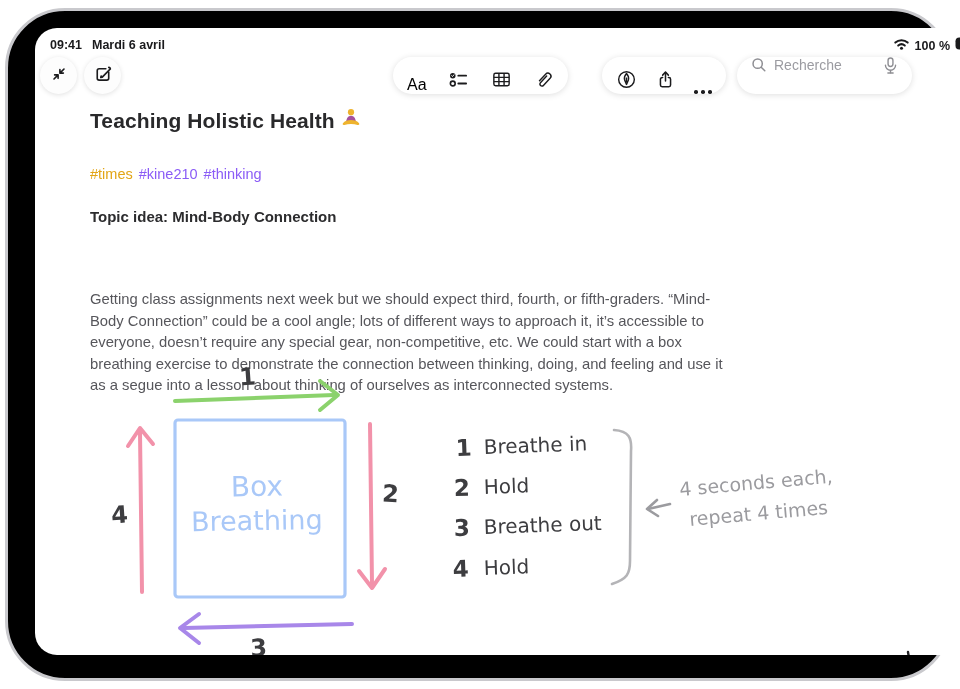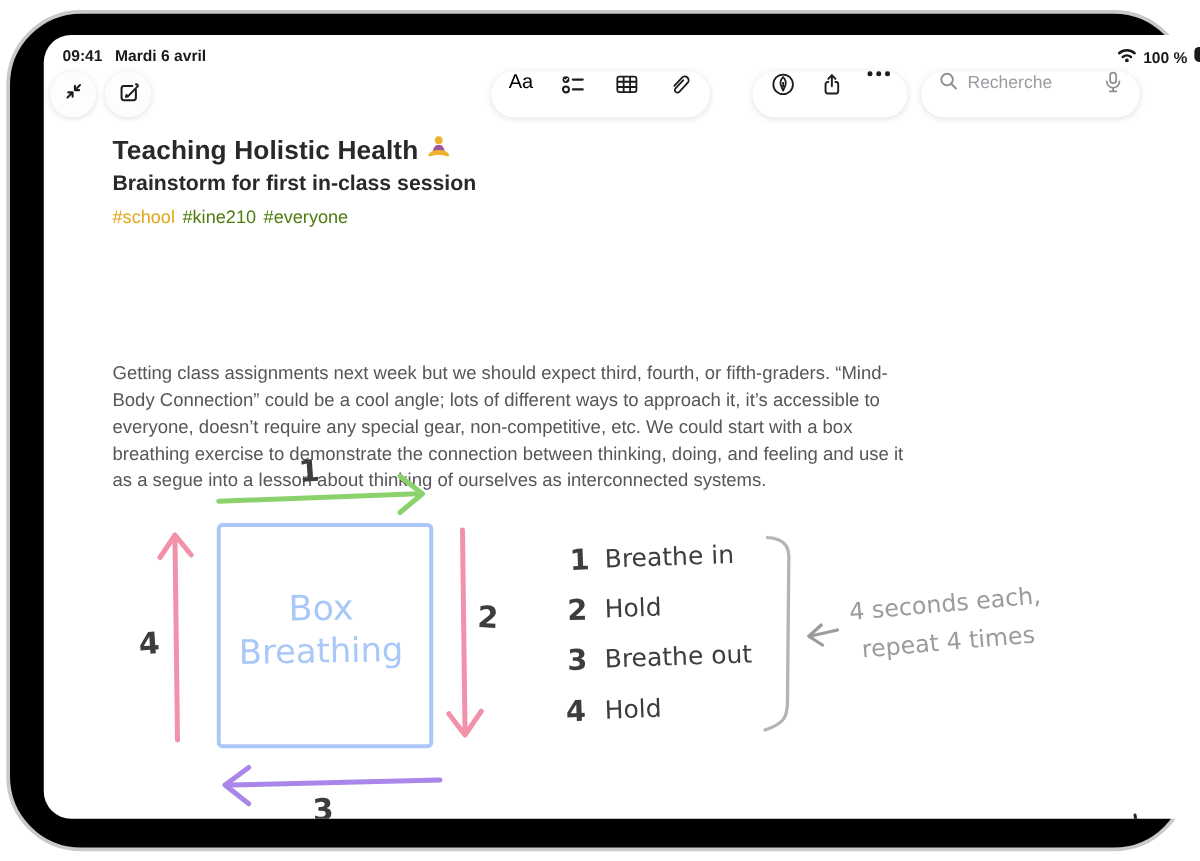--- a/index.html
+++ b/index.html
@@ -15,37 +15,37 @@
                display:flex; justify-content:space-between; align-items:center;
                font-size:12.5px; font-weight:600; color:#1a1a1c; }
   .status-left { display:flex; gap:10px; }
   .status-right { display:flex; align-items:flex-end; gap:5px; }
 
   
   .btn-circle { position:absolute; top:29px; width:37px; height:37px; border-radius:50%;
                 background:#fdfdfd; box-shadow:0 1px 5px rgba(0,0,0,.12);
                 display:flex; align-items:center; justify-content:center; }
   .pill { position:absolute; top:29px; height:37px; border-radius:19px; background:#ffffff;
-          box-shadow:0 1px 6px rgba(0,0,0,.13); display:flex; align-items:flex-start;
+          box-shadow:0 1px 6px rgba(0,0,0,.13); display:flex; align-items:flex-end;
           justify-content:space-between; padding:0 14px; }
   .aa { font-size:16px; font-weight:600; color:#c6c6cb; letter-spacing:.5px; }
   .dots { display:flex; gap:3.5px; }
   .dots i { width:3.6px; height:3.6px; border-radius:50%; background:#1c1c1e; display:block; }
   .search-pill { display:flex; align-items:flex-start; gap:7px; justify-content:flex-start; }
   .search-pill input { border:none; outline:none; background:transparent; flex:1;
                        font-size:14px; color:#1c1c1e; font-family:"Liberation Sans",sans-serif; min-width:0; }
   .search-pill input::placeholder { color:#9b9ba1; }
 
   
   .note-title { position:absolute; left:55px; top:79px; font-size:21px; font-weight:700;
                 color:#29292b; letter-spacing:.1px; display:flex; align-items:center; gap:5px; }
   .note-subtitle { position:absolute; left:55px; top:109px; font-size:17px; font-weight:700; color:#29292b; }
   .tag-row { position:absolute; left:55px; top:138px; font-size:14.5px; display:flex; gap:6px; }
   .tag-amber { color:#e2a516; }
-  .tag-gray  { color:#4d7c0f; }
+  .tag-gray  { color:#8b5cf6; }
   .topic-heading { position:absolute; left:55px; top:180px; font-size:15px; font-weight:700; color:#2c2c2e; }
   .note-body { position:absolute; left:55px; top:216px; width:648px; font-size:14.8px;
                line-height:21.6px; color:#56565b;margin-top:45px; }
 
   
   .diagram { position:absolute; left:65px; top:330px; }
   .hand { font-family:"DejaVu Sans", sans-serif; }
 
   .page-curl { position:absolute; left:870px; top:620px; }
 </style>
@@ -179,28 +179,28 @@
     <div class="note-title">
       <span>Teaching Holistic Health</span>
       <span>
         <svg width="22" height="22" viewBox="0 0 24 24">
           <circle cx="12" cy="5.6" r="3.4" fill="#eeb32e"></circle>
           <path d="M12,9.5 C8.6,9.5 7.2,12.6 6.8,15.5 L12,17 L17.2,15.5 C16.8,12.6 15.4,9.5 12,9.5 Z" fill="#a4529e"></path>
           <path d="M3.2,17.8 C5,15 8,14.2 12,14.2 C16,14.2 19,15 20.8,17.8 C21.6,19.2 20.6,20 19.2,19.6 C17,19 14.5,18.6 12,18.6 C9.5,18.6 7,19 4.8,19.6 C3.4,20 2.4,19.2 3.2,17.8 Z" fill="#eeb32e"></path>
         </svg>
       </span>
     </div>
-    <div class="note-subtitle">Brainstorm for first in-class session</div>
 
     <div class="tag-row">
-      <span class="tag-amber">#school</span>
+      <span class="tag-amber">#times</span>
       <span class="tag-gray">#kine210</span>
-      <span class="tag-gray">#everyone</span>
-    </div>
-
+      <span class="tag-gray">#thinking</span>
+    </div>
+
+    <div class="topic-heading">Topic idea: Mind-Body Connection</div>
     <div class="note-body">Getting class assignments next week but we should expect third, fourth, or fifth-graders. “Mind-Body Connection” could be a cool angle; lots of different ways to approach it, it’s accessible to everyone, doesn’t require any special gear, non-competitive, etc. We could start with a box breathing exercise to demonstrate the connection between thinking, doing, and feeling and use it as a segue into a lesson about thinking of ourselves as interconnected systems.</div>
 
     <div class="diagram">
       <svg width="790" height="300" viewBox="0 0 790 300">
 
         <g>
           <rect x="75" y="62" width="170" height="177" rx="3" fill="none" stroke="#a9c8f8" stroke-width="3.2" stroke-linejoin="round"></rect>
         </g>
         <text class="hand" x="157" y="138" text-anchor="middle" font-size="28" fill="#a9c8f8" transform="rotate(-1 157 138)">Box</text>
         <text class="hand" x="157" y="172" text-anchor="middle" font-size="27" fill="#a9c8f8" transform="rotate(-1 157 172)">Breathing</text>

